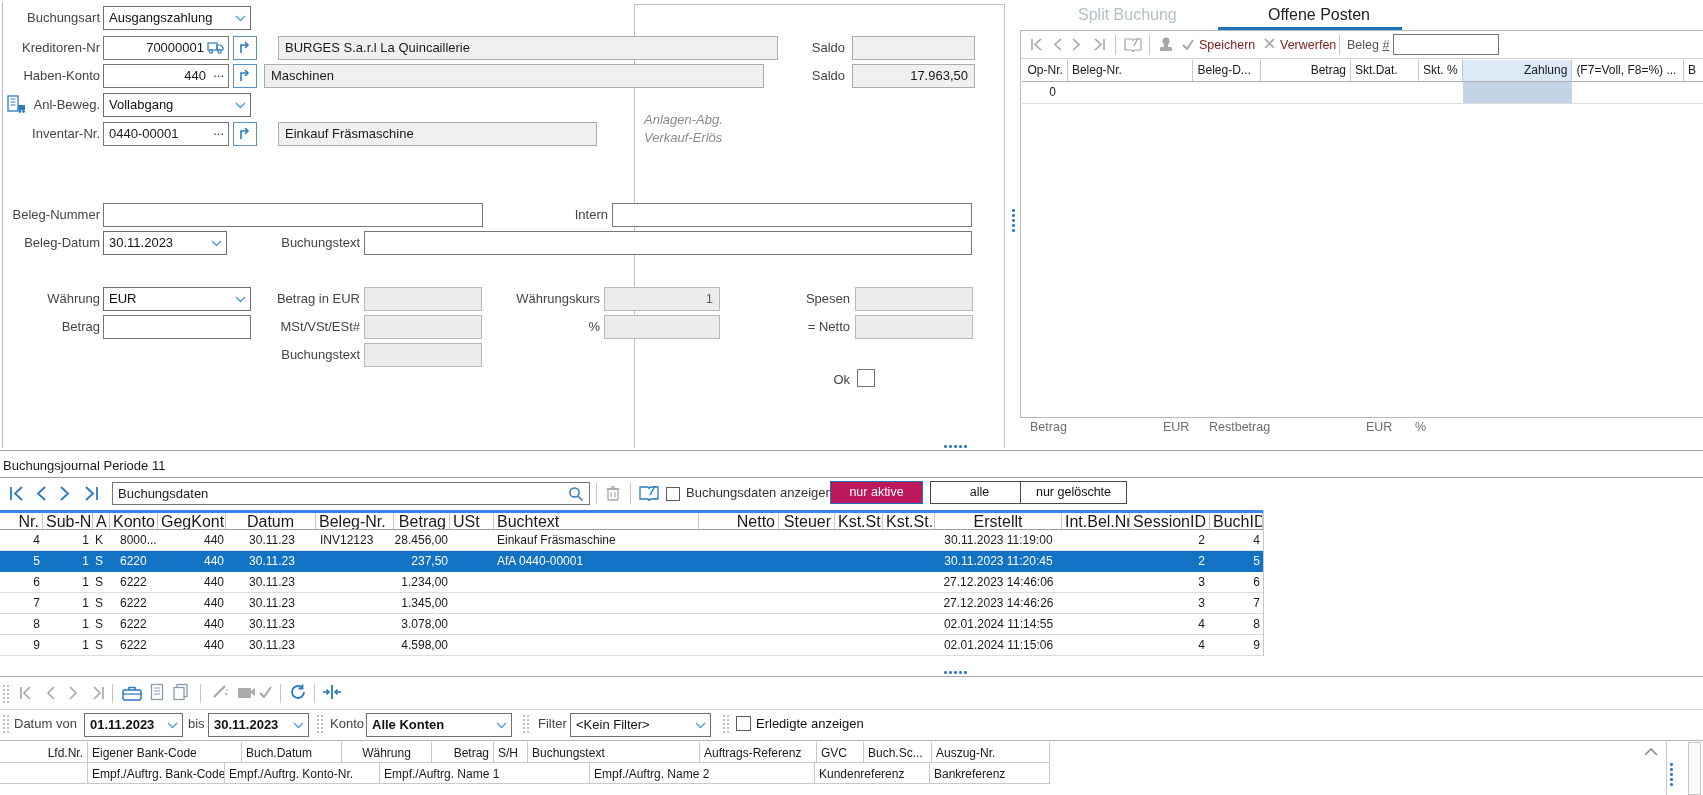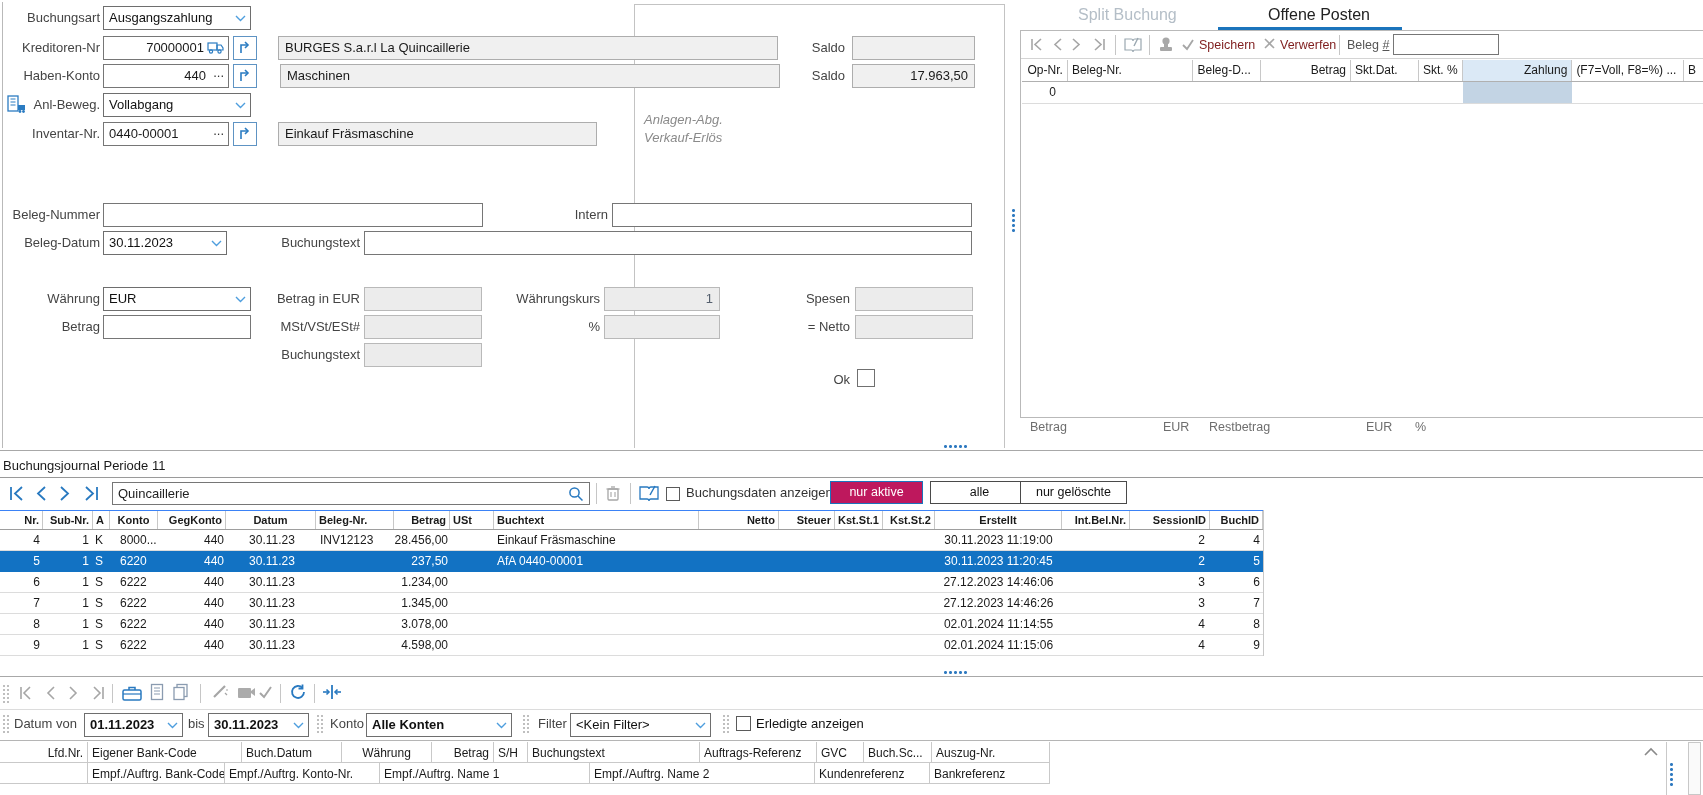--- a/index.html
+++ b/index.html
@@ -23,21 +23,21 @@
   .dots-v{width:5px;height:24px;background-image:radial-gradient(circle,#2f7ac0 1.3px,transparent 1.6px);background-size:5px 5px;}
   .note{font-style:italic;color:#8a8a8a;}
   
   .tab{font-size:16px;line-height:26px;}
   .ophead{display:flex;height:22px;box-sizing:border-box;border-bottom:1px solid #b0b0b0;font-size:12px;color:#1a1a1a;}
   .ophead .hc{box-sizing:border-box;border-right:1px solid #c8c8c8;line-height:21px;padding:0 4px;overflow:hidden;white-space:nowrap;}
   .oprow{display:flex;height:22px;box-sizing:border-box;border-bottom:1px solid #dcdcdc;font-size:12px;color:#1a1a1a;}
   .oprow .rc{box-sizing:border-box;line-height:21px;padding:0 4px;white-space:nowrap;}
   .tbtxt{color:#7f1d1d;font-size:12.5px;line-height:26px;}
   
-  .jhead{display:flex;height:20px;box-sizing:border-box;border-top:1px solid #3b82f6;border-bottom:1px solid #9e9e9e;font-size:11px;color:#1a1a1a;background:#fff;font-weight:bold;}
+  .jhead{display:flex;height:20px;box-sizing:border-box;border-top:3px solid #3b82f6;border-bottom:1px solid #9e9e9e;font-size:16px;color:#1a1a1a;background:#fff;}
   .jhead .hc{box-sizing:border-box;border-right:1px solid #c8c8c8;line-height:18px;padding:0 3px;overflow:hidden;white-space:nowrap;}
   .jrow{position:absolute;left:0;width:1263px;height:21px;border-bottom:1px solid #dcdcdc;box-sizing:border-box;font-size:12px;color:#1a1a1a;}
   .jrow span{position:absolute;top:0;height:20px;line-height:20px;white-space:nowrap;}
   .jrow.sel{background:#1272c3;color:#fff;border-bottom:1px solid #1272c3;}
   .c-nr{left:0;width:40px;text-align:right;}   .c-sub{left:44px;width:45px;text-align:right;}
   .c-a{left:95px;width:16px;}                  .c-konto{left:120px;width:37px;}
   .c-geg{left:160px;width:64px;text-align:right;} .c-datum{left:230px;width:84px;text-align:center;}
   .c-beleg{left:320px;width:74px;}             .c-betrag{left:358px;width:90px;text-align:right;}               .c-bt{left:497px;width:240px;}
   .c-erst{left:935px;width:127px;text-align:center;}
   .c-sess{left:1133px;width:72px;text-align:right;} .c-buchid{left:1210px;width:50px;text-align:right;}
@@ -98,21 +98,21 @@
       <span class="abs" style="right:4px;top:-3px;color:#333;">...</span>
     </div>
     <div class="abs btnjump" style="left:233px;top:64px;">
       <span class="icon">
           <svg width="14" height="14">
             <polyline points="3,12 3,4 10,4" fill="none" stroke="#2b7cc2" stroke-width="1.6"></polyline>
             <polyline points="7,1 10,4 7,7" fill="none" stroke="#2b7cc2" stroke-width="1.6"></polyline>
           </svg>
         </span>
     </div>
-    <div class="abs disp" style="left:280px;top:64px;width:500px;">Maschinen</div>
+    <div class="abs disp" style="left:264px;top:64px;width:500px;">Maschinen</div>
     <div class="abs lbl" style="left:770px;top:64px;width:75px;">Saldo</div>
     <div class="abs disp" style="left:852px;top:64px;width:123px;text-align:right;">17.963,50</div>
 
     <span class="abs icon" style="left:6px;top:94px;">
         <svg width="22" height="20">
           <rect x="2" y="2" width="10" height="15" fill="none" stroke="#2b7cc2" stroke-width="1.3"></rect>
           <line x1="4.5" y1="5" x2="9.5" y2="5" stroke="#2b7cc2" stroke-width="1"></line>
           <line x1="4.5" y1="8" x2="9.5" y2="8" stroke="#2b7cc2" stroke-width="1"></line>
           <line x1="4.5" y1="11" x2="9.5" y2="11" stroke="#2b7cc2" stroke-width="1"></line>
           <rect x="12" y="11" width="7" height="5" fill="#2b7cc2"></rect>
@@ -318,21 +318,21 @@
           <polyline points="3,2 10,8.5 3,15" fill="none" stroke="#2879c0" stroke-width="1.8"></polyline>
         </svg>
       </span>
     <span class="abs icon" style="left:82px;top:29px;">
         <svg width="18" height="17">
           <polyline points="4,2 11,8.5 4,15" fill="none" stroke="#2879c0" stroke-width="1.8"></polyline>
           <line x1="15" y1="2" x2="15" y2="15" stroke="#2879c0" stroke-width="1.8"></line>
         </svg>
       </span>
     <div class="abs inp" style="left:112px;top:26px;width:478px;height:23px;">
-      <span style="color:#222;">Quincaillerie</span>
+      <span style="color:#222;">Buchungsdaten</span>
       <span class="abs icon" style="right:5px;top:3px;">
           <svg width="16" height="16">
             <circle cx="6.5" cy="6.5" r="4.6" fill="none" stroke="#2879c0" stroke-width="1.5"></circle>
             <line x1="10" y1="10" x2="14.5" y2="14.5" stroke="#2879c0" stroke-width="1.5"></line>
           </svg>
         </span>
     </div>
     <span class="abs vline" style="left:596px;top:27px;height:21px;"></span>
     <span class="abs icon" style="left:604px;top:28px;">
         <svg width="18" height="18">

